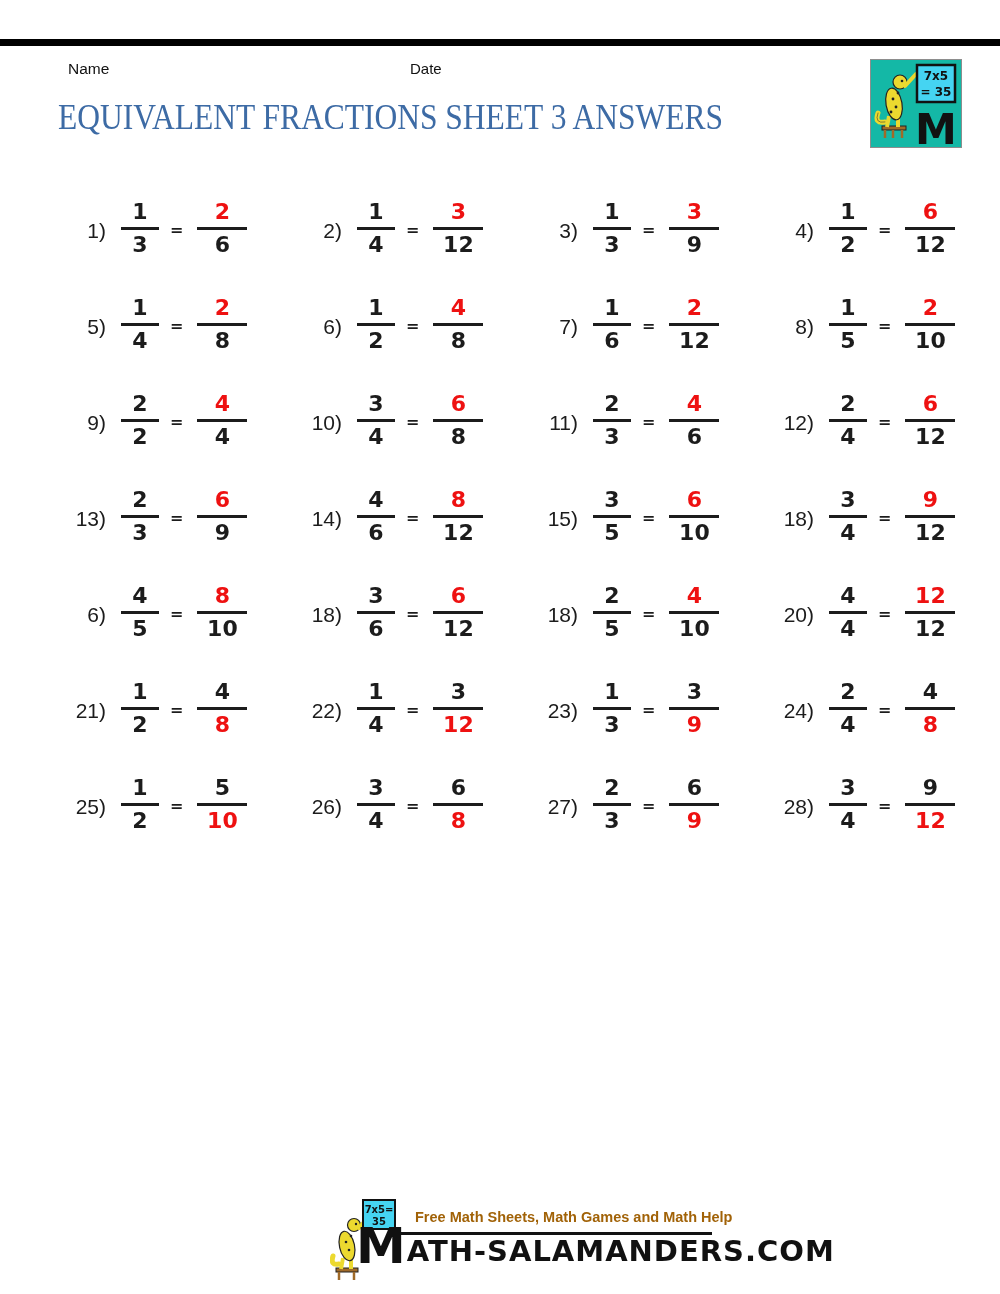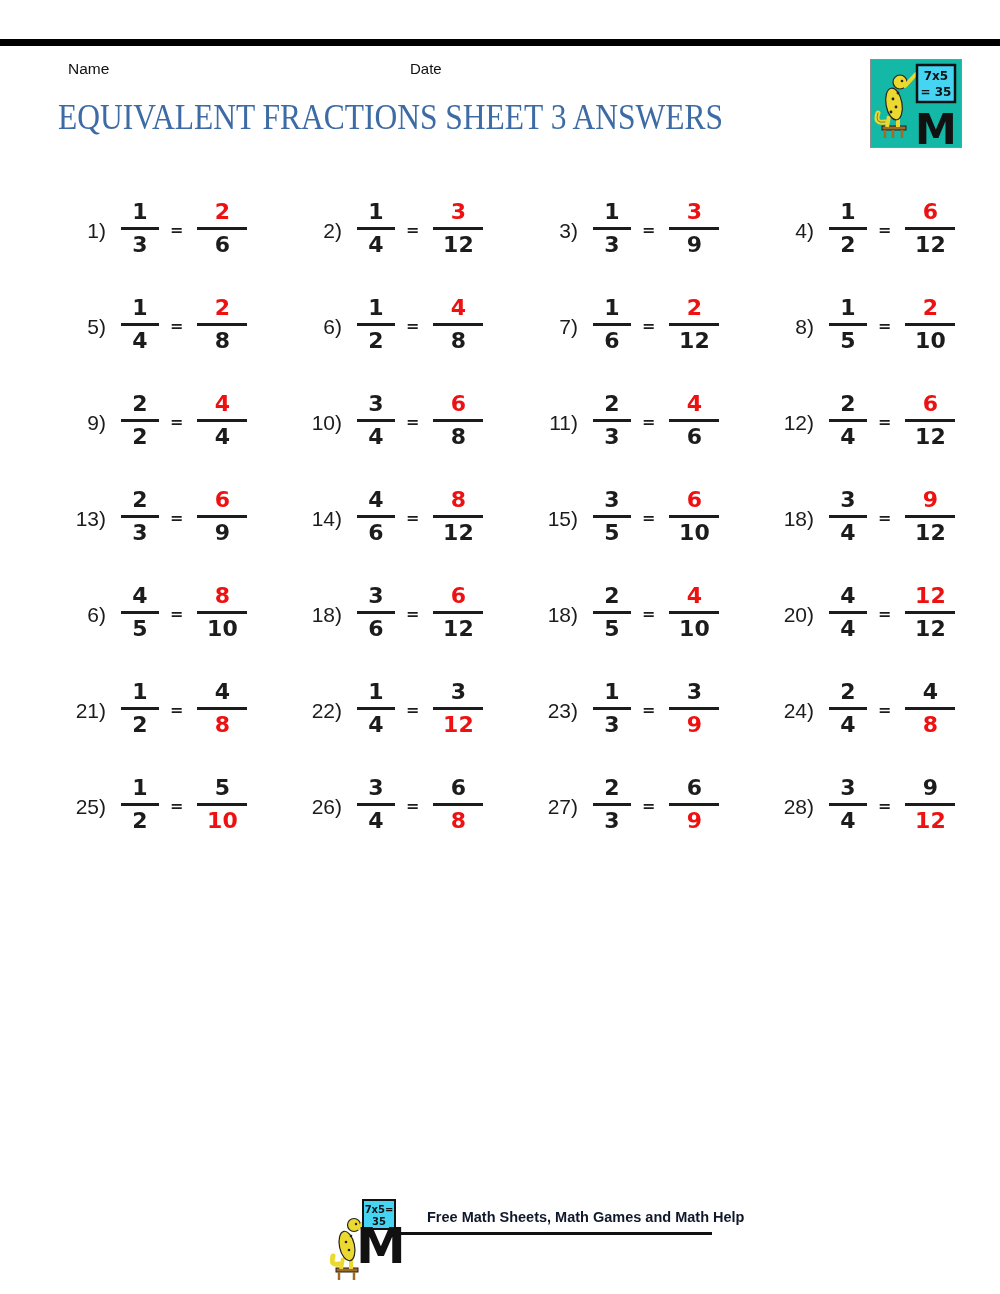--- a/index.html
+++ b/index.html
@@ -56,23 +56,22 @@
     font-weight: bold; font-size: 16px;
     margin: 0 14px 0 11px; position: relative; top: 1px;
   }
   .red { color: var(--answer-red, #ee1111); }
   
   .footer { position: absolute; top: 1196px; left: 0; width: 100%; display: flex; justify-content: center; }
   .footer-inner { position: relative; width: 680px; height: 92px; }
   .f-salamander { position: absolute; left: 170px; top: 2px; }
   .f-tagline {
     position: absolute; left: 255px; top: 13px; width: 280px;
-    text-align: left; font-weight: bold; font-size: 14.5px; color:#0f172a;
+    text-align: left; font-weight: bold; font-size: 14.5px; color:#a16207;
     white-space: nowrap;
-    margin-left: 12px;
   }
   .f-rule { position: absolute; left: 237px; top: 36px; width: 315px; height: 3px; background: #111; }
   .f-brand { position: absolute; left: 196px; top: 30px; display: flex; align-items: flex-end; color:#111; }
   .f-brand .brand-m {
     font-family: "DejaVu Sans", sans-serif; font-weight: bold;
     font-size: 50px; line-height: 0.82; letter-spacing: 0;
   }
   .f-brand .site-name {
     font-family: "DejaVu Sans", sans-serif; font-weight: bold;
     font-size: 29px; line-height: 1; letter-spacing: 1px; margin: 0 0 1px 1px;
@@ -570,17 +569,18 @@
         <g>
           <rect x="33" y="2" width="32" height="29" style="fill:var(--board-cyan,#45d4f2)" stroke="#111" stroke-width="2"></rect>
           <text x="49" y="15" text-anchor="middle" font-family="DejaVu Sans, sans-serif" font-size="10" font-weight="bold" fill="#111">7x5=</text>
           <text x="49" y="27" text-anchor="middle" font-family="DejaVu Sans, sans-serif" font-size="10" font-weight="bold" fill="#111">35</text>
         </g>
       </svg>
       <div class="f-tagline">Free Math Sheets, Math Games and Math Help</div>
       <div class="f-rule"></div>
       <div class="f-brand">
         <span class="brand-m">M</span>
+        <span class="site-name">ATH-SALAMANDERS.COM</span>
       </div>
     </div>
   </div>
 
 </div>
 
 </body></html>

